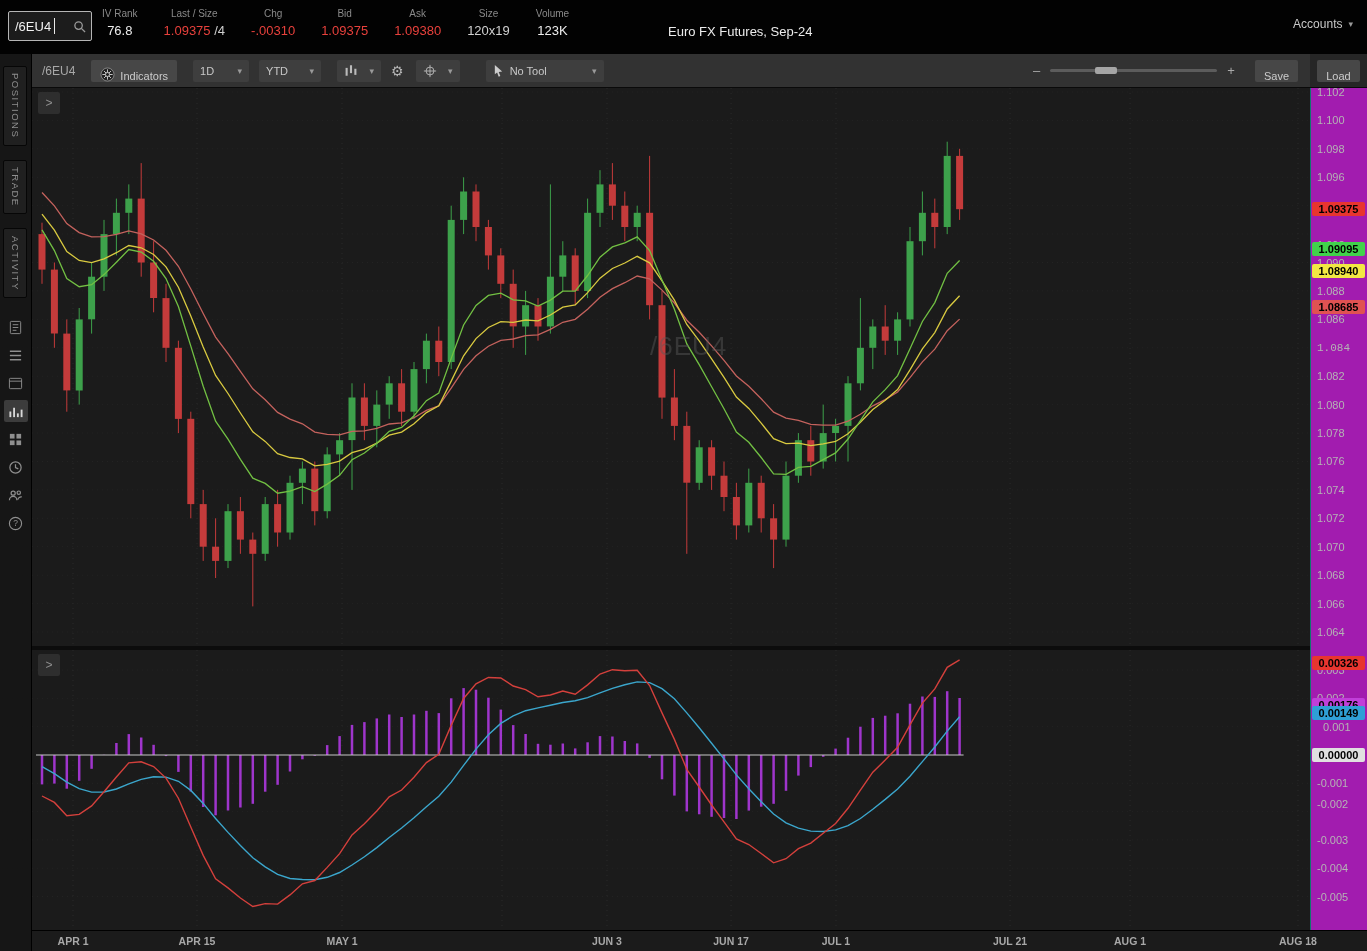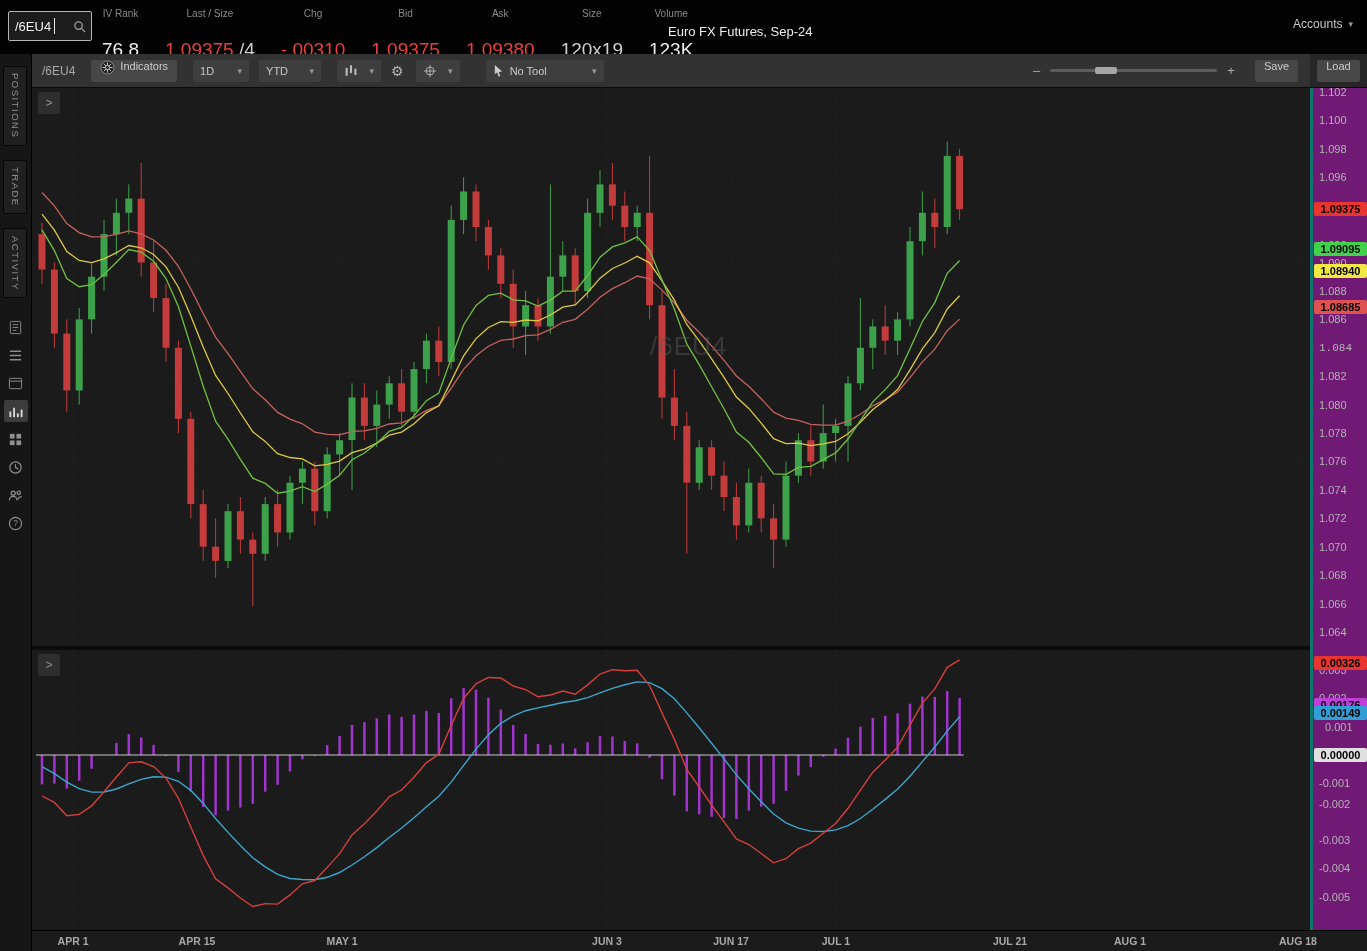--- a/index.html
+++ b/index.html
@@ -6,55 +6,55 @@
   .app{position:relative;width:1367px;height:951px;background:#101010;font-family:"Liberation Sans",sans-serif;overflow:hidden;}
   
   .header{position:absolute;left:0;top:0;width:1367px;height:54px;background:#020202;}
   .symbol-box{position:absolute;left:8px;top:11px;width:84px;height:30px;background:#1c1c1c;border:1px solid #b5b5b5;border-radius:2px;box-sizing:border-box;}
   .symbol-input{position:absolute;inset:0;background:transparent;border:none;outline:none;color:#f2f2f2;font-size:13px;padding:0 20px 0 6px;font-family:inherit;width:100%;height:100%;box-sizing:border-box;}
   .caret{position:absolute;left:45px;top:6px;width:1px;height:16px;background:#e8e8e8;}
   .search-ic{position:absolute;right:5px;top:8px;}
   .stats{position:absolute;left:102px;top:8px;display:flex;gap:26px;}
   .stat{display:flex;flex-direction:column;align-items:center;}
   .stat-label{font-size:10px;color:#8a8a8a;margin-bottom:4px;white-space:nowrap;}
-  .stat-value{font-size:19px;white-space:nowrap;margin-top:16px;}
+  .stat-value{font-size:13px;white-space:nowrap;}
   .stat-suffix{color:#cfcfcf;}
   .instrument{position:absolute;left:668px;top:24px;font-size:13px;color:#ececec;white-space:nowrap;}
   .accounts{position:absolute;right:14px;top:17px;color:#c8c8c8;font-size:12px;display:flex;gap:6px;align-items:center;}
   .chev{color:#9a9a9a;font-size:9px;}
   
   .sidebar{position:absolute;left:0;top:54px;width:32px;height:897px;background:#161616;border-right:1px solid #000;box-sizing:border-box;}
   .tabs{padding-top:12px;}
   .side-tab{writing-mode:vertical-rl;margin:0 3px 14px 3px;background:#202020;border:1px solid #060606;border-radius:2px;color:#8f8f8f;font-size:9.5px;letter-spacing:1.5px;display:flex;align-items:center;justify-content:center;width:24px;box-sizing:border-box;}
   .rail-icons{margin-top:18px;display:flex;flex-direction:column;align-items:center;gap:6px;}
   .rail-icon{width:24px;height:22px;display:flex;align-items:center;justify-content:center;border-radius:2px;}
   .rail-icon.active{background:#3c3c3c;}
   
   .toolbar{position:absolute;left:32px;top:54px;width:1278px;height:34px;background:#323232;display:flex;align-items:center;border-bottom:1px solid #0a0a0a;box-sizing:border-box;}
   .tb-symbol{color:#a8a8a8;font-size:12px;margin-left:10px;}
-  .tb-btn{height:22px;background:#474747;border:none;border-radius:2px;color:#cccccc;font-size:11px;font-family:inherit;display:flex;align-items:flex-start;gap:5px;padding:0 9px;}
+  .tb-btn{height:22px;background:#474747;border:none;border-radius:2px;color:#cccccc;font-size:11px;font-family:inherit;display:flex;align-items:flex-end;gap:5px;padding:0 9px;}
   .ind-btn{margin-left:16px;}
   .tb-dd{height:22px;background:#3e3e3e;border-radius:2px;color:#c8c8c8;font-size:11px;display:flex;align-items:center;padding:0 7px;gap:6px;box-sizing:border-box;}
   .tb-dd .chev{margin-left:auto;}
   .gear{color:#b5b5b5;font-size:14px;margin-left:10px;}
   .tb-spacer{flex:1;}
   .zoom-minus,.zoom-plus{color:#aaa;font-size:13px;margin:0 10px;}
   .slider{width:167px;height:3px;background:#5c5c5c;border-radius:2px;position:relative;}
   .slider-handle{position:absolute;left:45px;top:-2px;width:22px;height:7px;background:#a5a5a5;border-radius:2px;}
   .save{margin:0 12px 0 10px;}
   .load-area{position:absolute;left:1310px;top:54px;width:57px;height:34px;background:#262626;display:flex;align-items:center;justify-content:center;border-bottom:1px solid #0a0a0a;box-sizing:border-box;}
   
   .main-chart{position:absolute;left:32px;top:88px;width:1278px;height:558px;background:#1b1b1b;overflow:hidden;}
   .sep{position:absolute;left:32px;top:646px;width:1278px;height:4px;background:#0c0c0c;}
   .macd-panel{position:absolute;left:32px;top:650px;width:1278px;height:280px;background:#1b1b1b;overflow:hidden;}
   .collapse{position:absolute;left:6px;top:4px;width:22px;height:22px;background:#2e2e2e;color:#8f8f8f;font-size:12px;display:flex;align-items:center;justify-content:center;border-radius:2px;}
   .watermark{position:absolute;left:618px;top:243px;font-size:26px;color:#5a5a5a;opacity:.45;letter-spacing:1px;}
   svg{display:block;}
   
-  .yaxis{position:absolute;left:1310px;top:88px;width:57px;height:842px;background:#701a75;border-left:3px solid #0f766e;box-sizing:border-box;}
+  .yaxis{position:absolute;left:1310px;top:88px;width:57px;height:842px;background:#a21caf;border-left:1px solid #0f766e;box-sizing:border-box;}
   .axis-label{position:absolute;left:6px;height:12px;line-height:12px;font-size:11px;color:#b4b4b4;white-space:nowrap;}
   .chip{position:absolute;left:1px;width:53px;height:14px;line-height:14px;border-radius:2px;font-size:11px;font-weight:bold;color:#000;text-align:center;}
   .xaxis{position:absolute;left:32px;top:930px;width:1335px;height:21px;background:#1b1b1b;border-top:1px solid #000;box-sizing:border-box;}
   .x-label{position:absolute;top:4px;transform:translateX(-50%);font-size:10.5px;font-weight:bold;color:#a8a8a8;white-space:nowrap;}
 </style>
 </head>
 <body>
 
 <div class="app">
 

